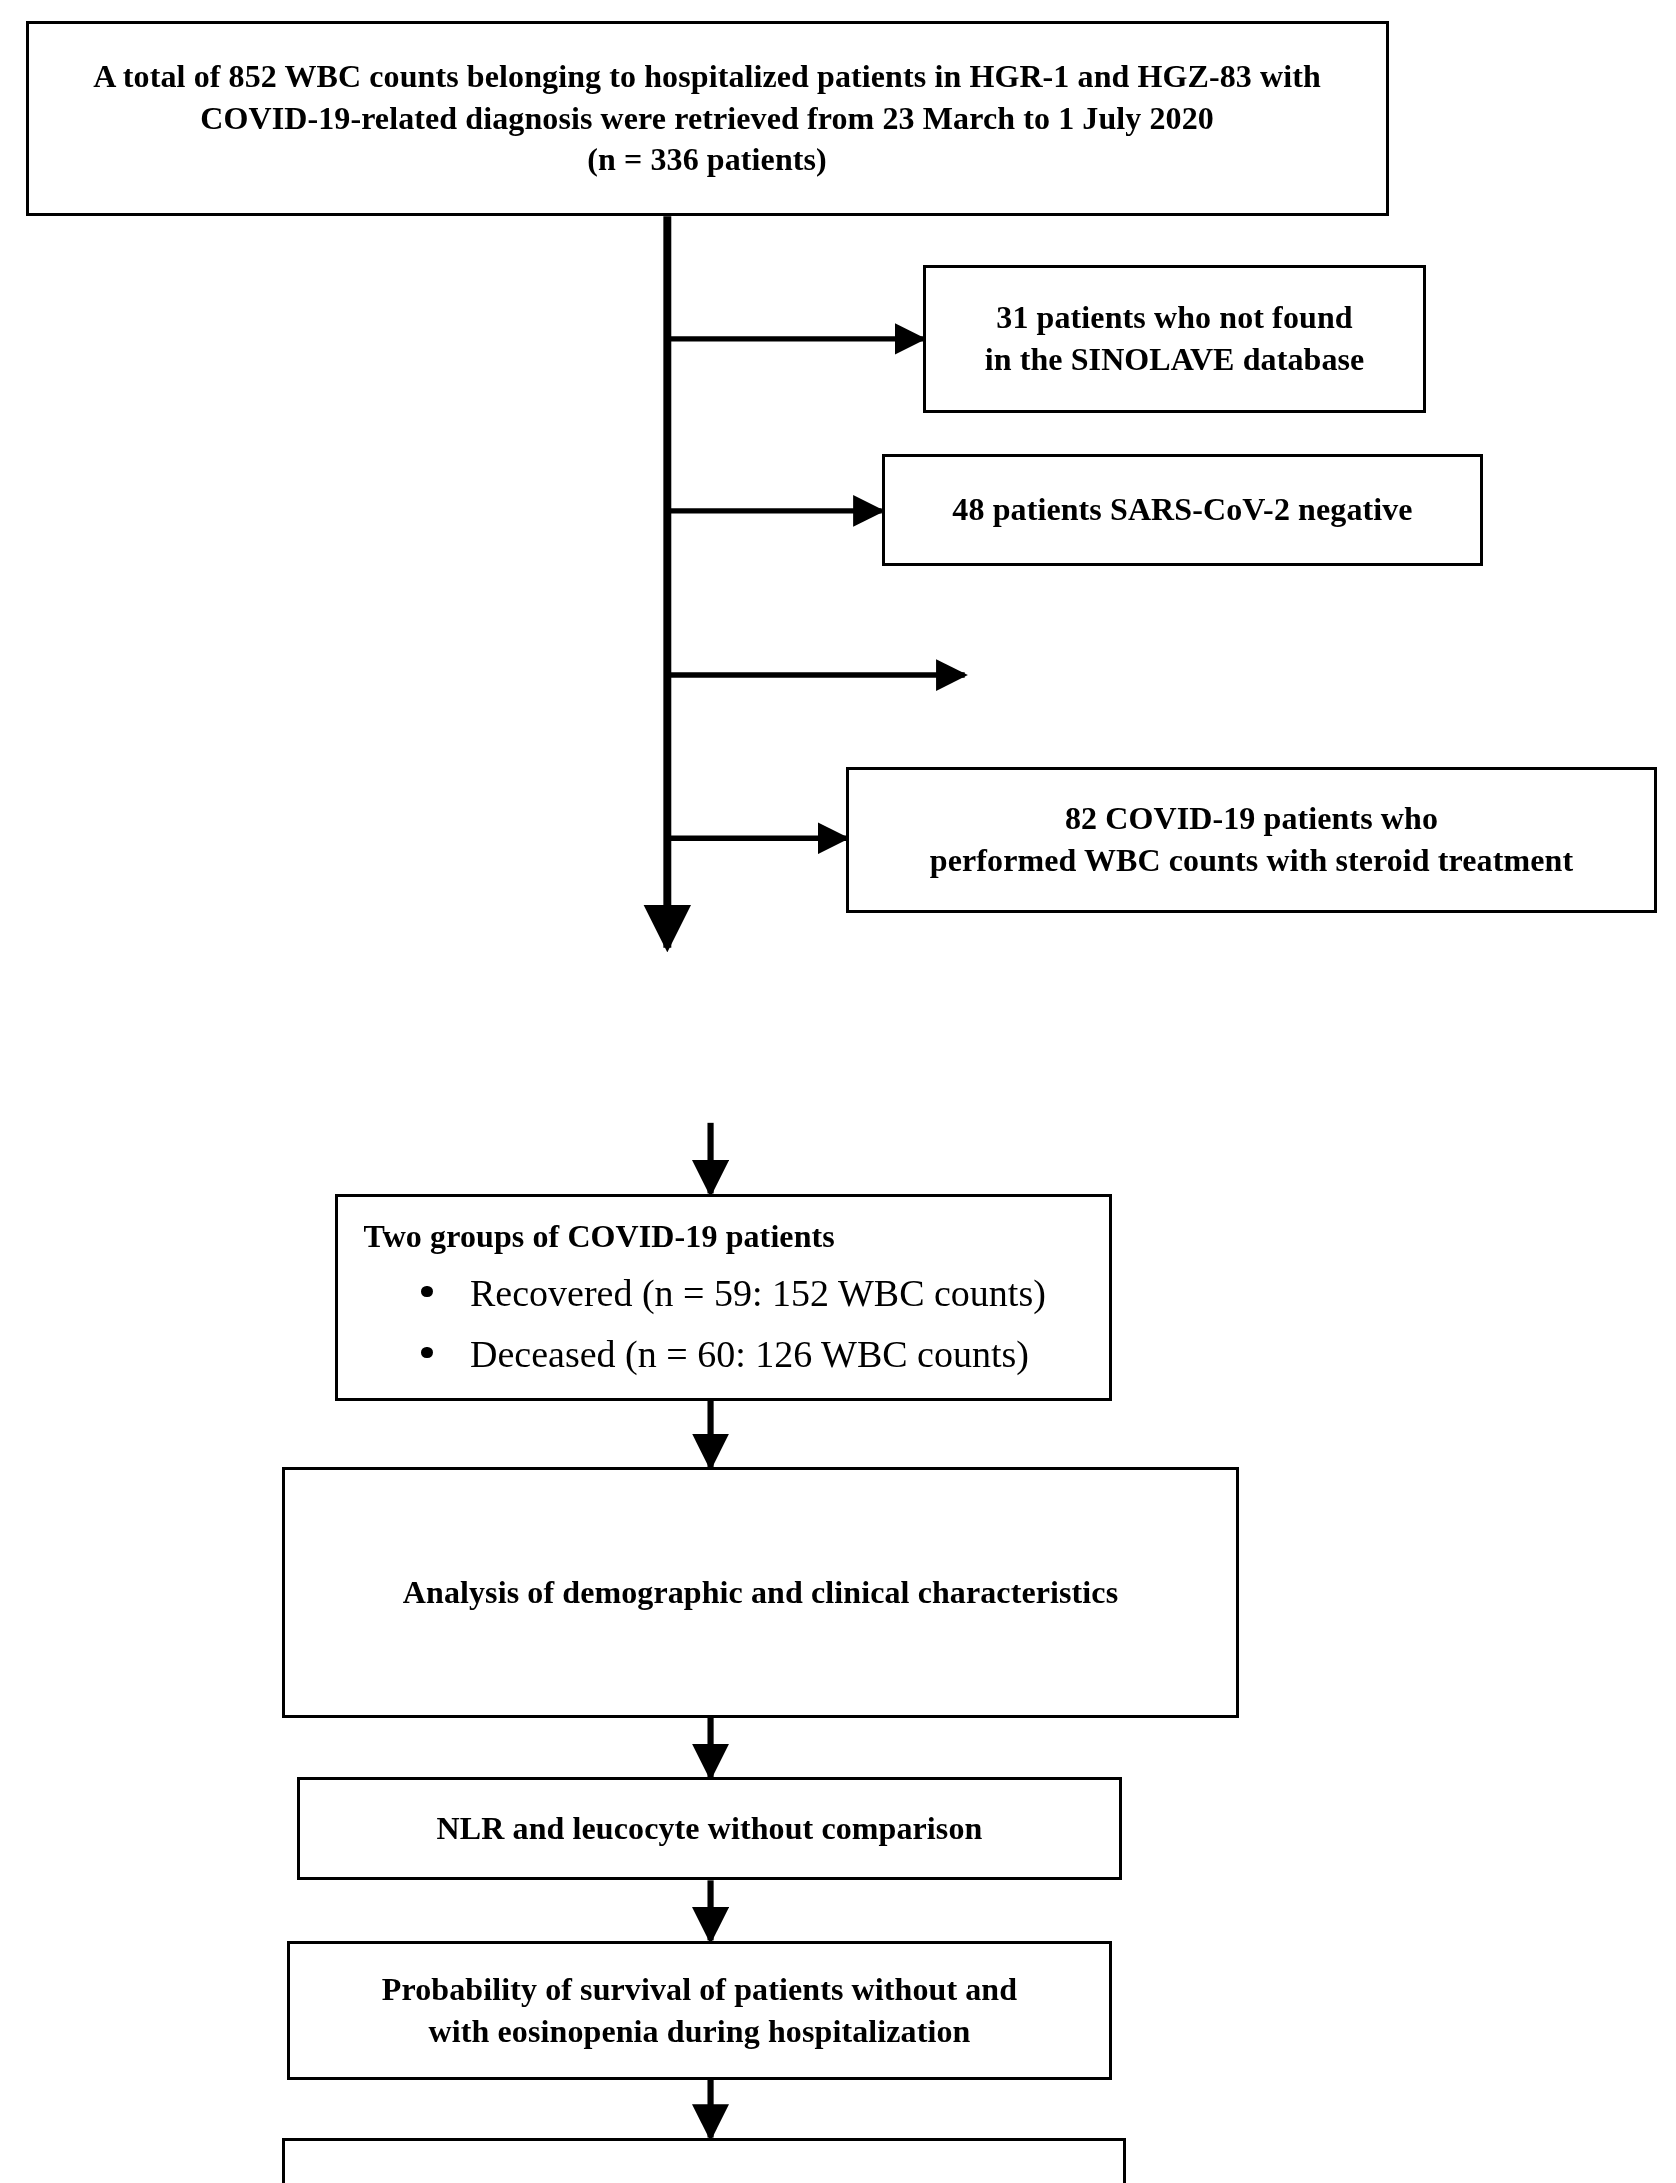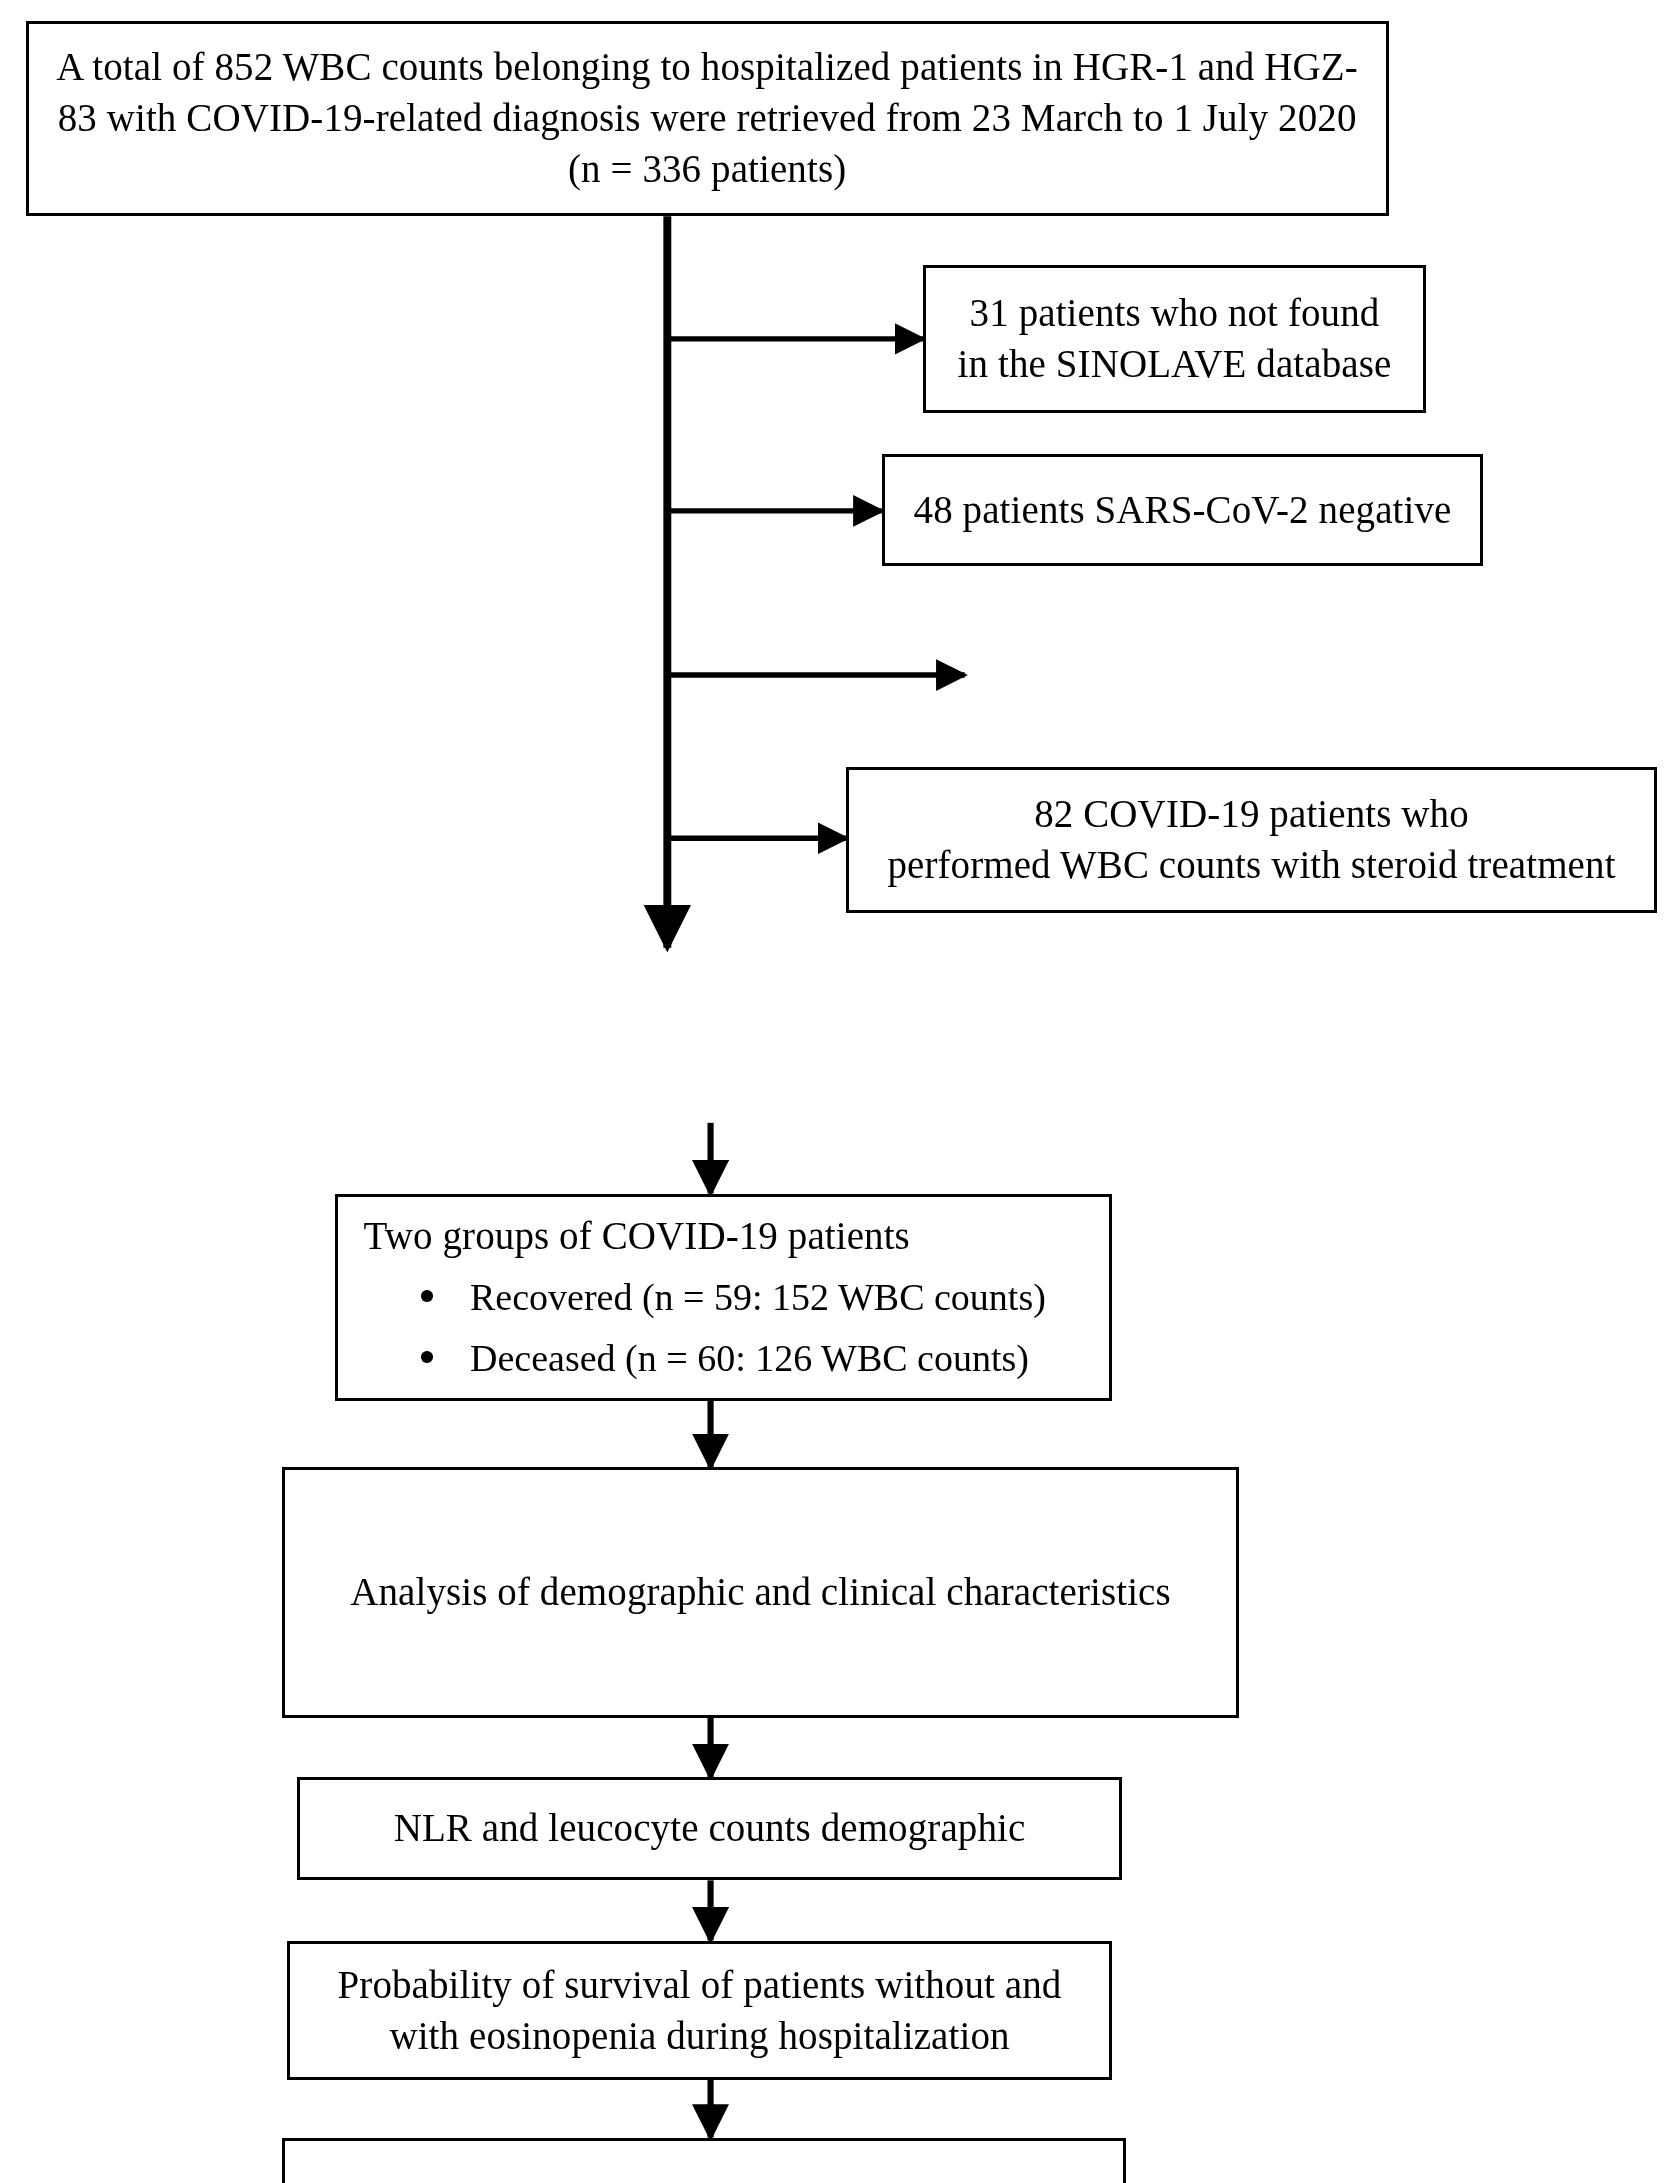--- a/index.html
+++ b/index.html
@@ -30,26 +30,27 @@
     position: absolute;
     box-sizing: border-box;
     border: 3.1px solid #000000;
     background: #ffffff;
     display: flex;
     flex-direction: column;
     justify-content: center;
     align-items: stretch;
   }
   .node-text {
-    font-size: 39px;
+    font-size: 32px;
     line-height: 1.30;
     text-align: center;
     padding: 0 24px;
     white-space: pre-line;
     letter-spacing: 0.1px;
+    font-weight: bold;
   }
   .node-text.left-align {
     text-align: left;
     padding-left: 25.6px;
   }
   .bullet-list {
     list-style: none;
     margin: 0;
     padding: 0 0 0 132px;
     font-size: 38px;
@@ -158,21 +159,21 @@
         <span class="bullet-label">Deceased (n = 60: 126 WBC counts)</span>
       </li>
     </ul>
   </div>
 
   <div class="node-box" style="left:237px; top:1467px; width:957px; height:251px;margin-left:45px;">
     <div class="node-text">Analysis of demographic and clinical characteristics</div>
   </div>
 
   <div class="node-box" style="left:297px; top:1777px; width:825px; height:103px;">
-    <div class="node-text">NLR and leucocyte counts demographic</div>
+    <div class="node-text">NLR and leucocyte without comparison</div>
   </div>
 
   <div class="node-box" style="left: 287px; top: 1941px; width: 825px; height: 139px;">
     <div class="node-text">Probability of survival of patients without and
 with eosinopenia during hospitalization</div>
   </div>
 
   <div class="node-box" style="left:282px; top:2138px; width:844px; height:185px;">
     
   </div>

